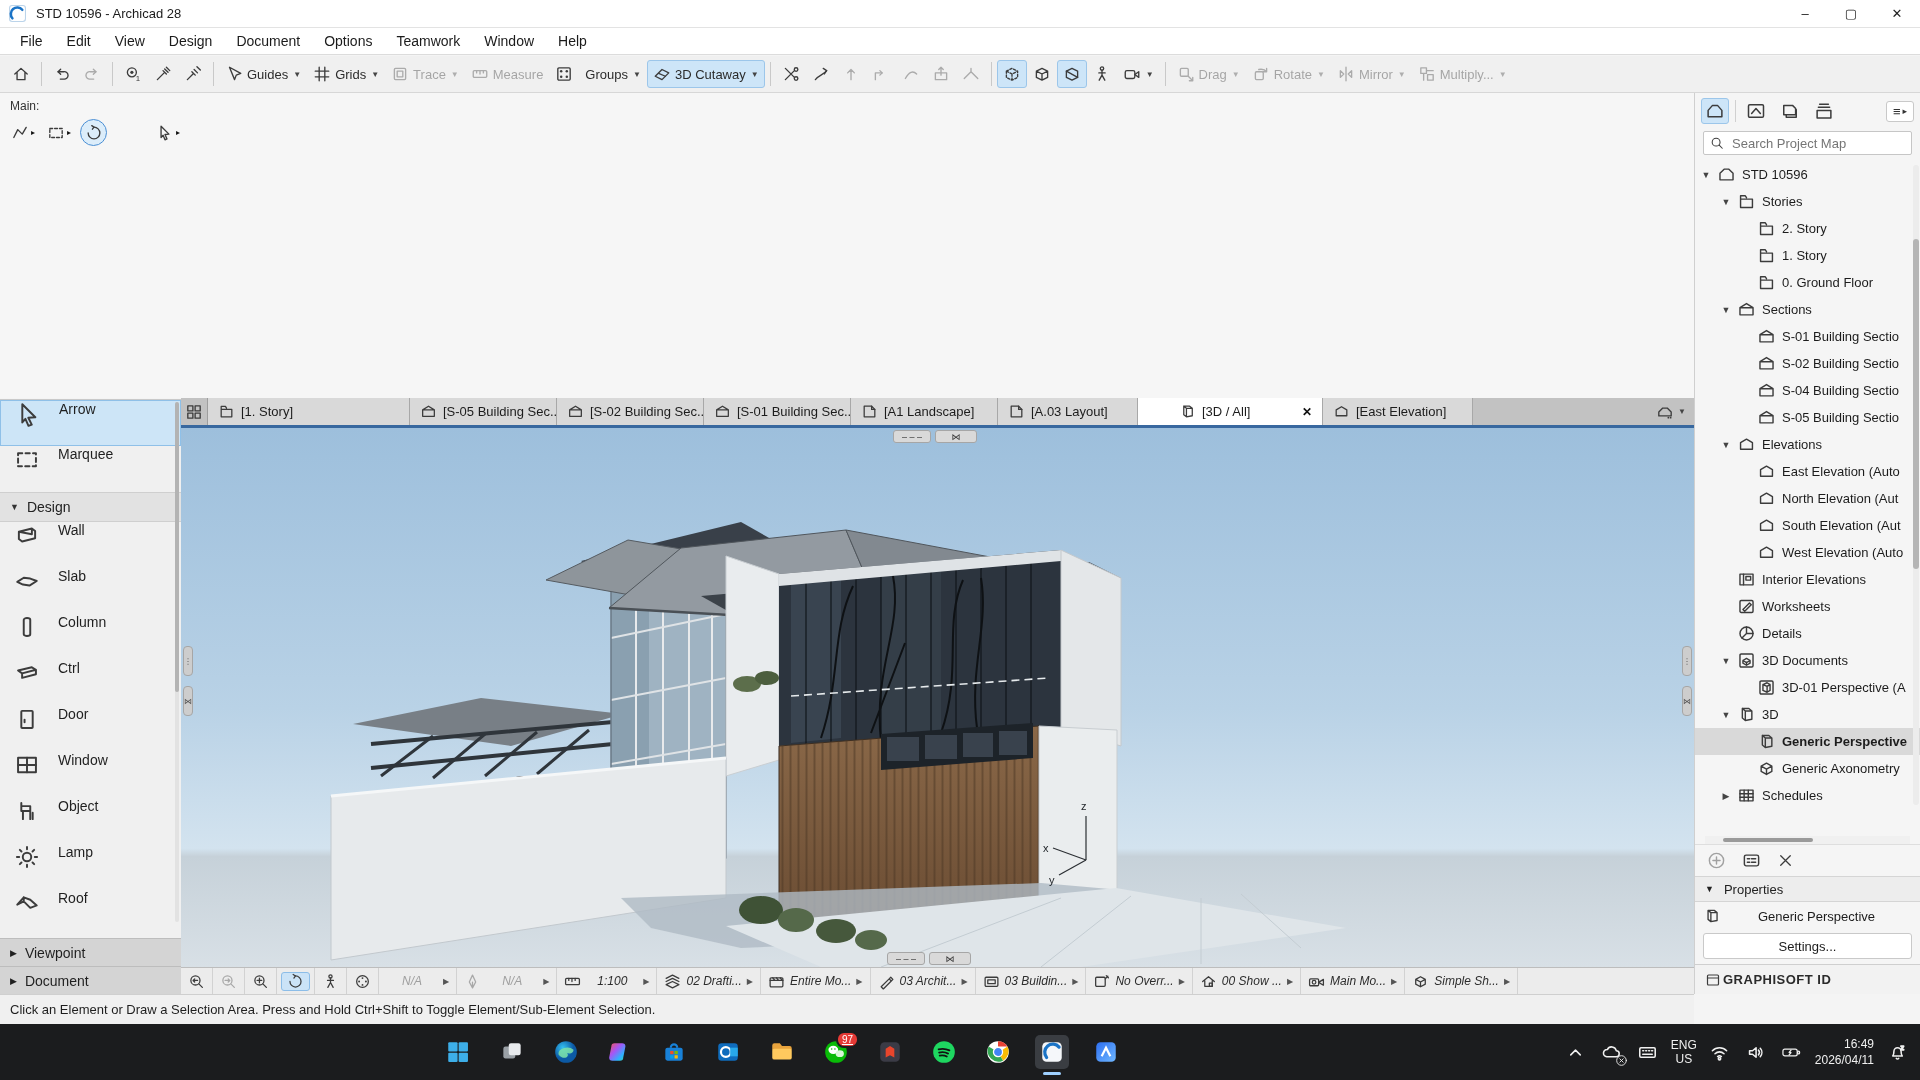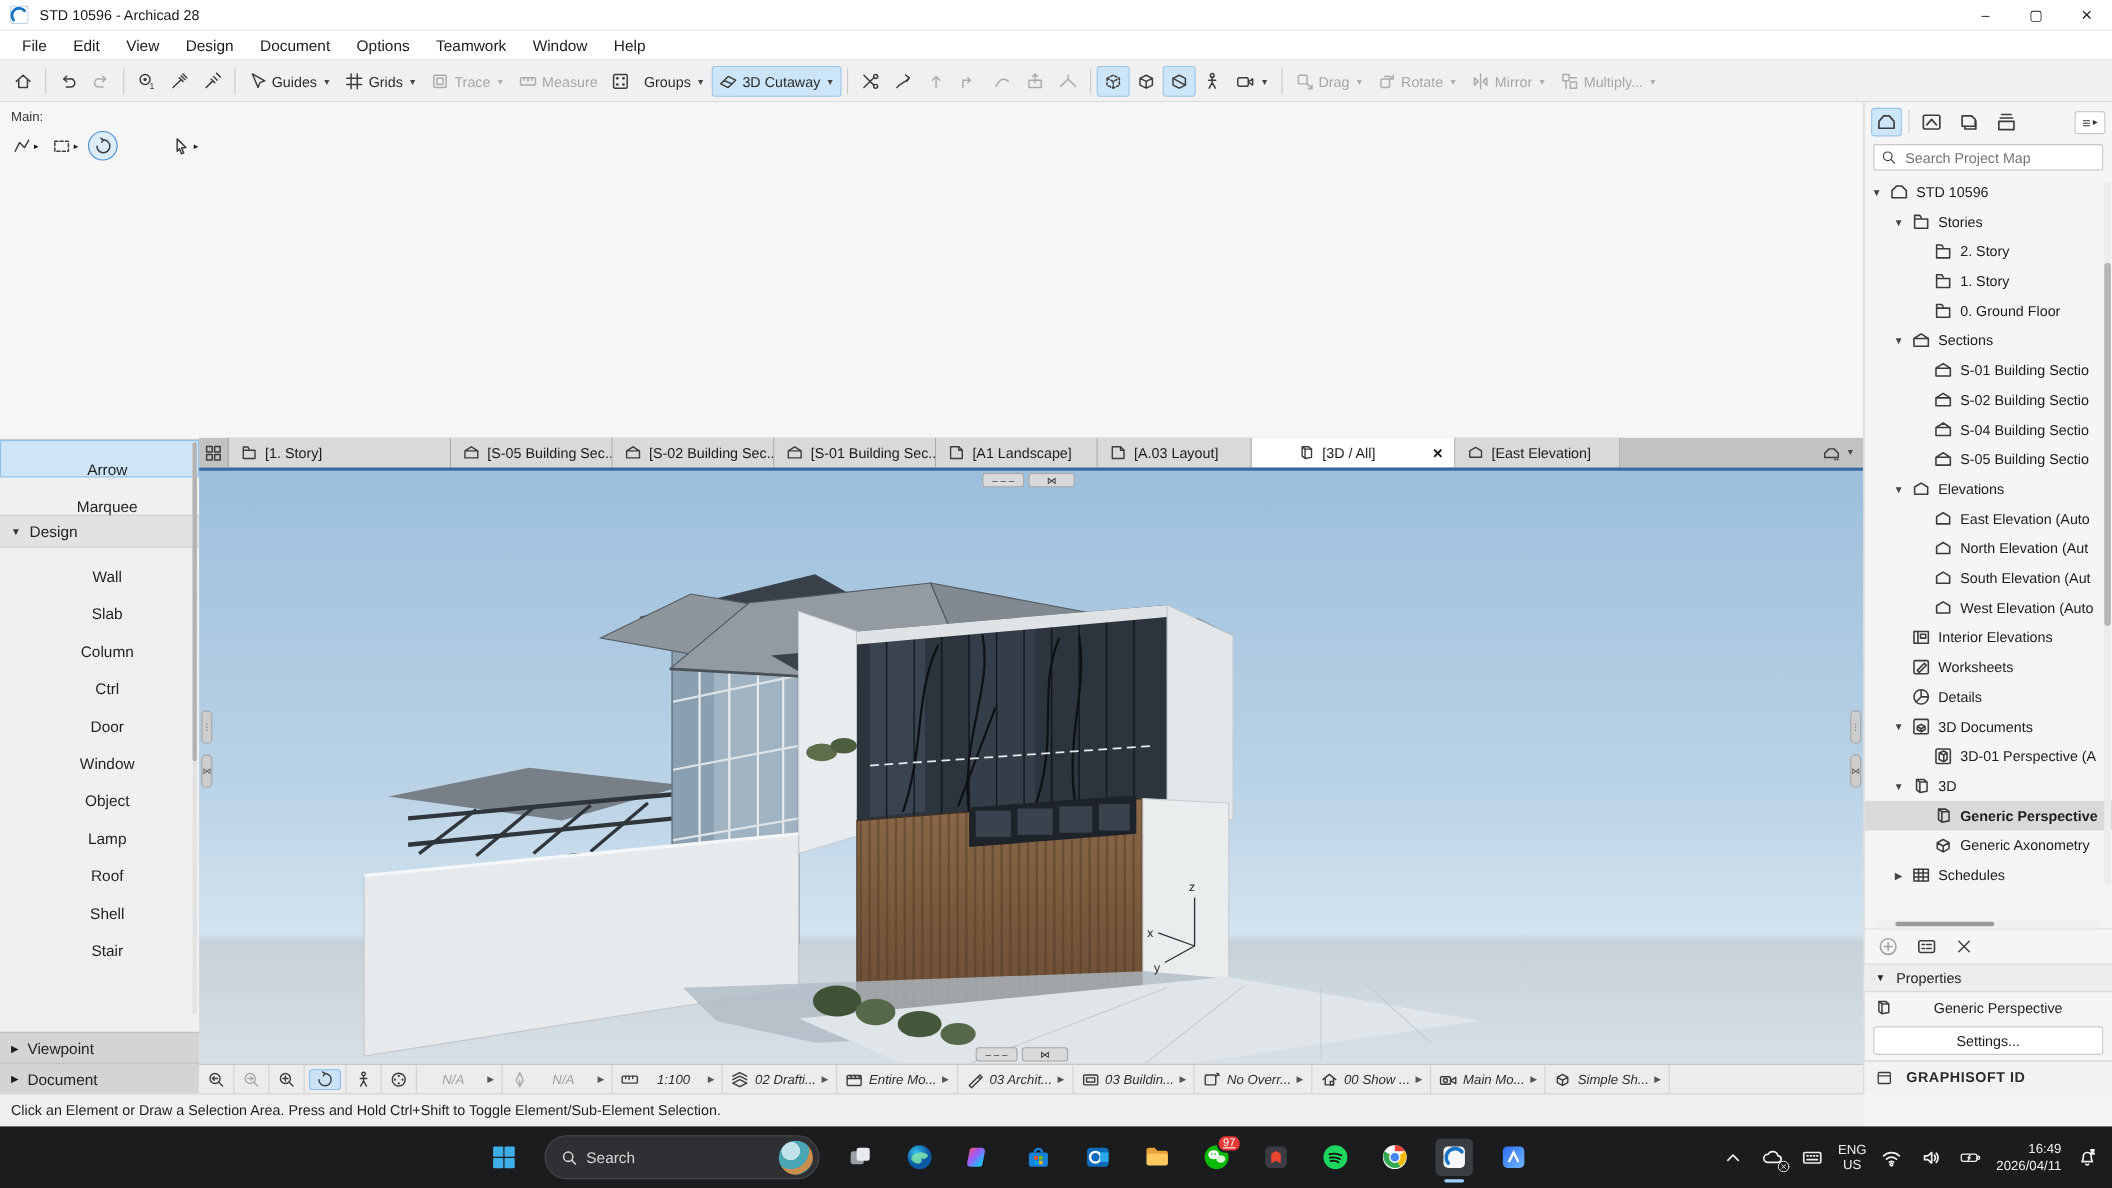--- a/index.html
+++ b/index.html
@@ -34,21 +34,21 @@
   #main-label{position:absolute;left:10px;top:6px;font-size:12px;color:#333;}
   #subtools{position:absolute;left:8px;top:26px;display:flex;align-items:center;gap:6px;}
   .sub-btn{display:flex;align-items:center;padding:3px;border-radius:3px;}
   .sub-btn .fly{font-size:8px;color:#111;margin-left:2px;}
   .sub-btn.circ{border:1.5px solid #4b8fd4;background:#dcedfa;border-radius:50%;width:27px;height:27px;
     justify-content:center;}
   .sub-gap{width:34px;}
   
   #toolbox{position:absolute;left:0;top:399px;width:181px;height:595px;background:#f0f0f0;
     border-top:1px solid #c9c9c9;}
-  .tool-row{height:34px;display:flex;align-items:center;padding-left:14px;gap:18px;font-size:14px;color:#1f1f1f;flex-direction:column;}
+  .tool-row{height:46px;display:flex;padding-left:14px;gap:18px;font-size:14px;color:#1f1f1f;}
   .tool-row .ic{width:26px;height:26px;}
   .tool-row.selected{background:#cde5f7;border:1px solid #8fc0e8;}
   .tbx-header{height:30px;display:flex;align-items:center;gap:8px;padding-left:10px;background:#e2e2e2;
     font-size:14px;color:#222;border-top:1px solid #cfcfcf;border-bottom:1px solid #cfcfcf;}
   .tbx-header .tri{font-size:9px;color:#333;}
   .tbx-bottom{position:absolute;left:0;width:181px;height:28px;background:#d4d4d4;border-top:1px solid #bdbdbd;
     display:flex;align-items:center;gap:8px;padding-left:10px;font-size:14px;color:#1f1f1f;}
   #tbx-scroll{position:absolute;right:2px;top:2px;width:4px;height:520px;background:#e2e2e2;border-radius:2px;}
   #tbx-thumb{position:absolute;right:2px;top:2px;width:4px;height:290px;background:#b3b3b3;border-radius:2px;}
   
@@ -110,21 +110,21 @@
   #rp-actions{height:32px;display:flex;align-items:center;gap:16px;padding-left:12px;border-top:1px solid #dedede;}
   #props-header{height:26px;background:#ededed;border-top:1px solid #d5d5d5;border-bottom:1px solid #d5d5d5;
     display:flex;align-items:center;gap:10px;padding-left:10px;font-size:13px;color:#222;}
   #props-header .tri{font-size:9px;}
   #props-name-row{height:28px;display:flex;align-items:center;padding:0 8px;font-size:13px;color:#1c1c1c;}
   #props-name-row .ic{width:18px;height:18px;}
   #props-name{flex:1;text-align:center;}
   #settings-btn{margin:3px 8px;height:26px;background:#fff;border:1px solid #c9c9c9;border-radius:3px;
     display:flex;align-items:center;justify-content:center;font-size:13px;color:#1c1c1c;}
   #gsid-bar{height:30px;margin-top:2px;border-top:1px solid #cfcfcf;display:flex;align-items:center;
-    gap:12px;padding-left:10px;background:#f2f2f2;}
+    gap:2px;padding-left:10px;background:#f2f2f2;}
   #gsid-text{font-size:13px;font-weight:bold;color:#2b2b2b;letter-spacing:.5px;}
   
   #taskbar{position:absolute;left:0;top:1024px;width:1920px;height:56px;background:#1b1c1e;
     display:flex;align-items:center;}
   #tb-center{display:flex;align-items:center;gap:20px;margin-left:441px;}
   .task-icon{width:34px;height:34px;border-radius:5px;display:flex;align-items:center;justify-content:center;
     position:relative;}
   .task-icon svg{width:26px;height:26px;}
   .task-icon.active{background:#3a3d42;}
   .task-icon.active::after{content:"";position:absolute;bottom:-6px;left:8px;width:18px;height:3px;
@@ -1047,30 +1047,20 @@
     <div class="task-icon">
       <svg viewBox="0 0 24 24">
           <g fill="#3daee8">
             <rect x="3" y="3" width="8.6" height="8.6" rx="1"></rect>
             <rect x="12.6" y="3" width="8.6" height="8.6" rx="1"></rect>
             <rect x="3" y="12.6" width="8.6" height="8.6" rx="1"></rect>
             <rect x="12.6" y="12.6" width="8.6" height="8.6" rx="1"></rect>
           </g>
         </svg>
     </div>
-    <div id="search-pill">
-      <svg viewBox="0 0 16 16" style="width:15px;height:15px;">
-          <g stroke="#d6d6d6" fill="none" stroke-width="1.5" stroke-linecap="round">
-            <circle cx="7" cy="7" r="4.5"></circle>
-            <path d="M10.5 10.5 L14 14"></path>
-          </g>
-        </svg>
-      <span>Search</span>
-      <div id="bing-img"></div>
-    </div>
     <div id="tb-apps" style="display:flex;align-items:center;gap:20px;">
         <div class="task-icon">
           <svg viewBox="0 0 24 24">
             <rect x="4" y="7" width="11" height="11" rx="2" fill="#9aa0a6"></rect>
             <rect x="9" y="4" width="11" height="11" rx="2" fill="#e8eaed"></rect>
           </svg>
         </div>
         <div class="task-icon">
           <svg viewBox="0 0 24 24">
             <defs>

